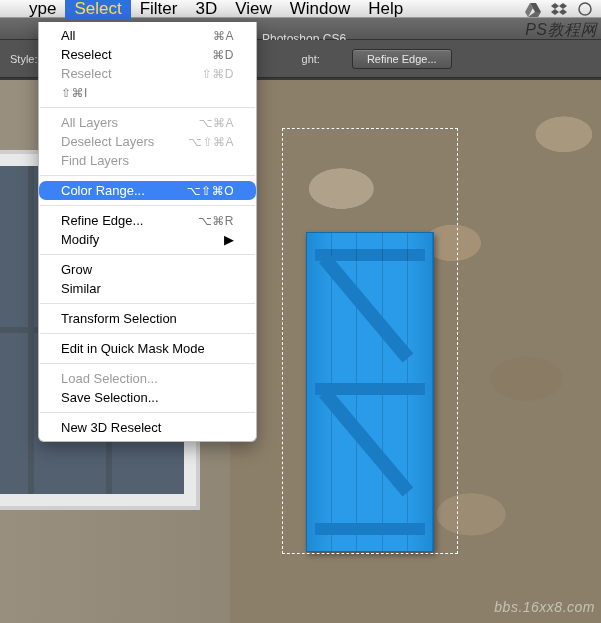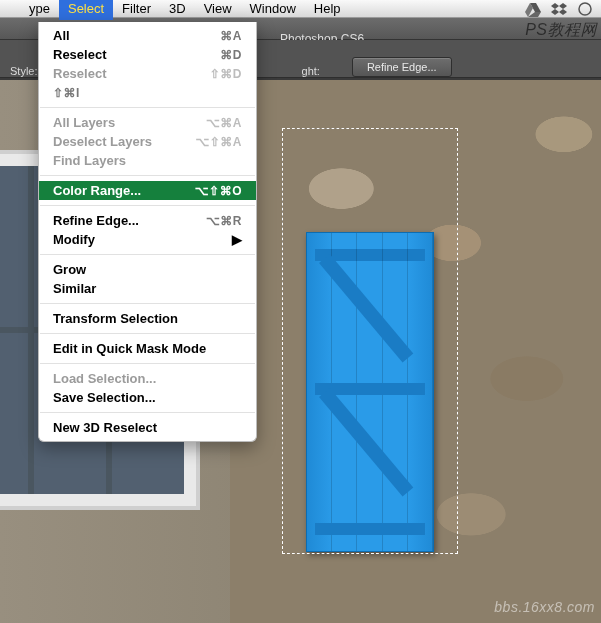--- a/index.html
+++ b/index.html
@@ -50,56 +50,56 @@
   
   .marquee {
     position:absolute; top:128px; left:282px; width:176px; height:426px;
     border:1px dashed #000; outline:1px dashed #fff; outline-offset:-1px;
     pointer-events:none;
   }
 
   
   .menubar {
     position:relative; z-index:5; height:18px; background:linear-gradient(#f9f9f9,#d9d9d9);
-    border-bottom:1px solid #9a9a9a; display:flex; align-items:center; font-size:13px;
+    border-bottom:1px solid #9a9a9a; display:flex; align-items:center; font-size:17px;
   }
   .menubar .apple { padding:0 10px; font-size:14px; }
   .m-item { padding:0 9px; line-height:22px; height:22px; cursor:default; }
   .m-item.open { background:#2f6fde; color:#fde047; }
   .menubar .right { margin-left:auto; display:flex; align-items:center; gap:10px; padding-right:8px; color:#444; }
   .tray-icon { width:16px; height:16px; display:inline-block; }
 
   
   .titlebar { position:relative; z-index:4; height:22px; background:linear-gradient(#6c6c6c,#575757); border-bottom:1px solid #333; color:#ddd; font-size:12px; display:flex; align-items:center; justify-content:center; }
-  .titlebar .txt { position:absolute; left:280px;margin-top:21px; }
+  .titlebar .txt { position:absolute; left:262px;margin-top:21px; }
 
   
   .optionsbar {
     position:relative; z-index:4; height:38px; background:#535353; border-bottom:1px solid #2e2e2e;
-    display:flex; align-items:flex-end; gap:32px; padding:0 10px; color:#ccc; font-size:11px;
+    display:flex; align-items:center; gap:32px; padding:0 10px; color:#ccc; font-size:11px;
   }
   .opt-label { color:#ddd; }
   .ps-btn {
     background:linear-gradient(#6e6e6e,#555); border:1px solid #2e2e2e; color:#e8e8e8;
     font-size:11px; padding:3px 14px; border-radius:3px; box-shadow:inset 0 1px 0 rgba(255,255,255,.15);
   }
 
   
   .dropdown {
     position:absolute; top:22px; left:38px; width:219px; z-index:6;
     background:#fff; border:1px solid #bcbcbc; border-top:none;
     box-shadow:0 6px 18px rgba(0,0,0,.35); border-radius:0 0 6px 6px;
     padding:4px 0; font-size:13px;
   }
-  .dd-row { display:flex; align-items:center; height:19px; padding:0 14px; cursor:default;font-weight:bold; }
+  .dd-row { display:flex; align-items:center; height:19px; padding:0 22px; cursor:default; }
   .dd-row.disabled { color:#9b9b9b; }
   .dd-row .lbl { flex:1; white-space:nowrap; }
   .dd-row .sc { color:#787878; font-size:12px; letter-spacing:.5px; }
   .dd-row.disabled .sc { color:#bdbdbd; }
-  .dd-row.hl { background:#15803d; color:#fff; }
+  .dd-row.hl { background:#3b82f6; color:#fff;border-radius:7px; }
   .dd-row.hl .sc { color:#fff; }
   .dd-row .sub { margin-left:6px; color:#000; }
   .dd-sep { height:1px; margin:5px 1px; background:#e1e1e1; }
   .cursor {
     position:absolute; width:14px; height:18px; pointer-events:none;
   }
 
   .watermark { position:absolute; right:6px; bottom:8px; color:rgba(255,255,255,.5); font-size:14px; letter-spacing:.5px;font-style:italic; }
   .watermark-top { position:absolute; right:4px; top:20px; color:rgba(0,0,0,.55); font-size:16px; letter-spacing:.5px; z-index:7;font-style:italic; }
 </style>

